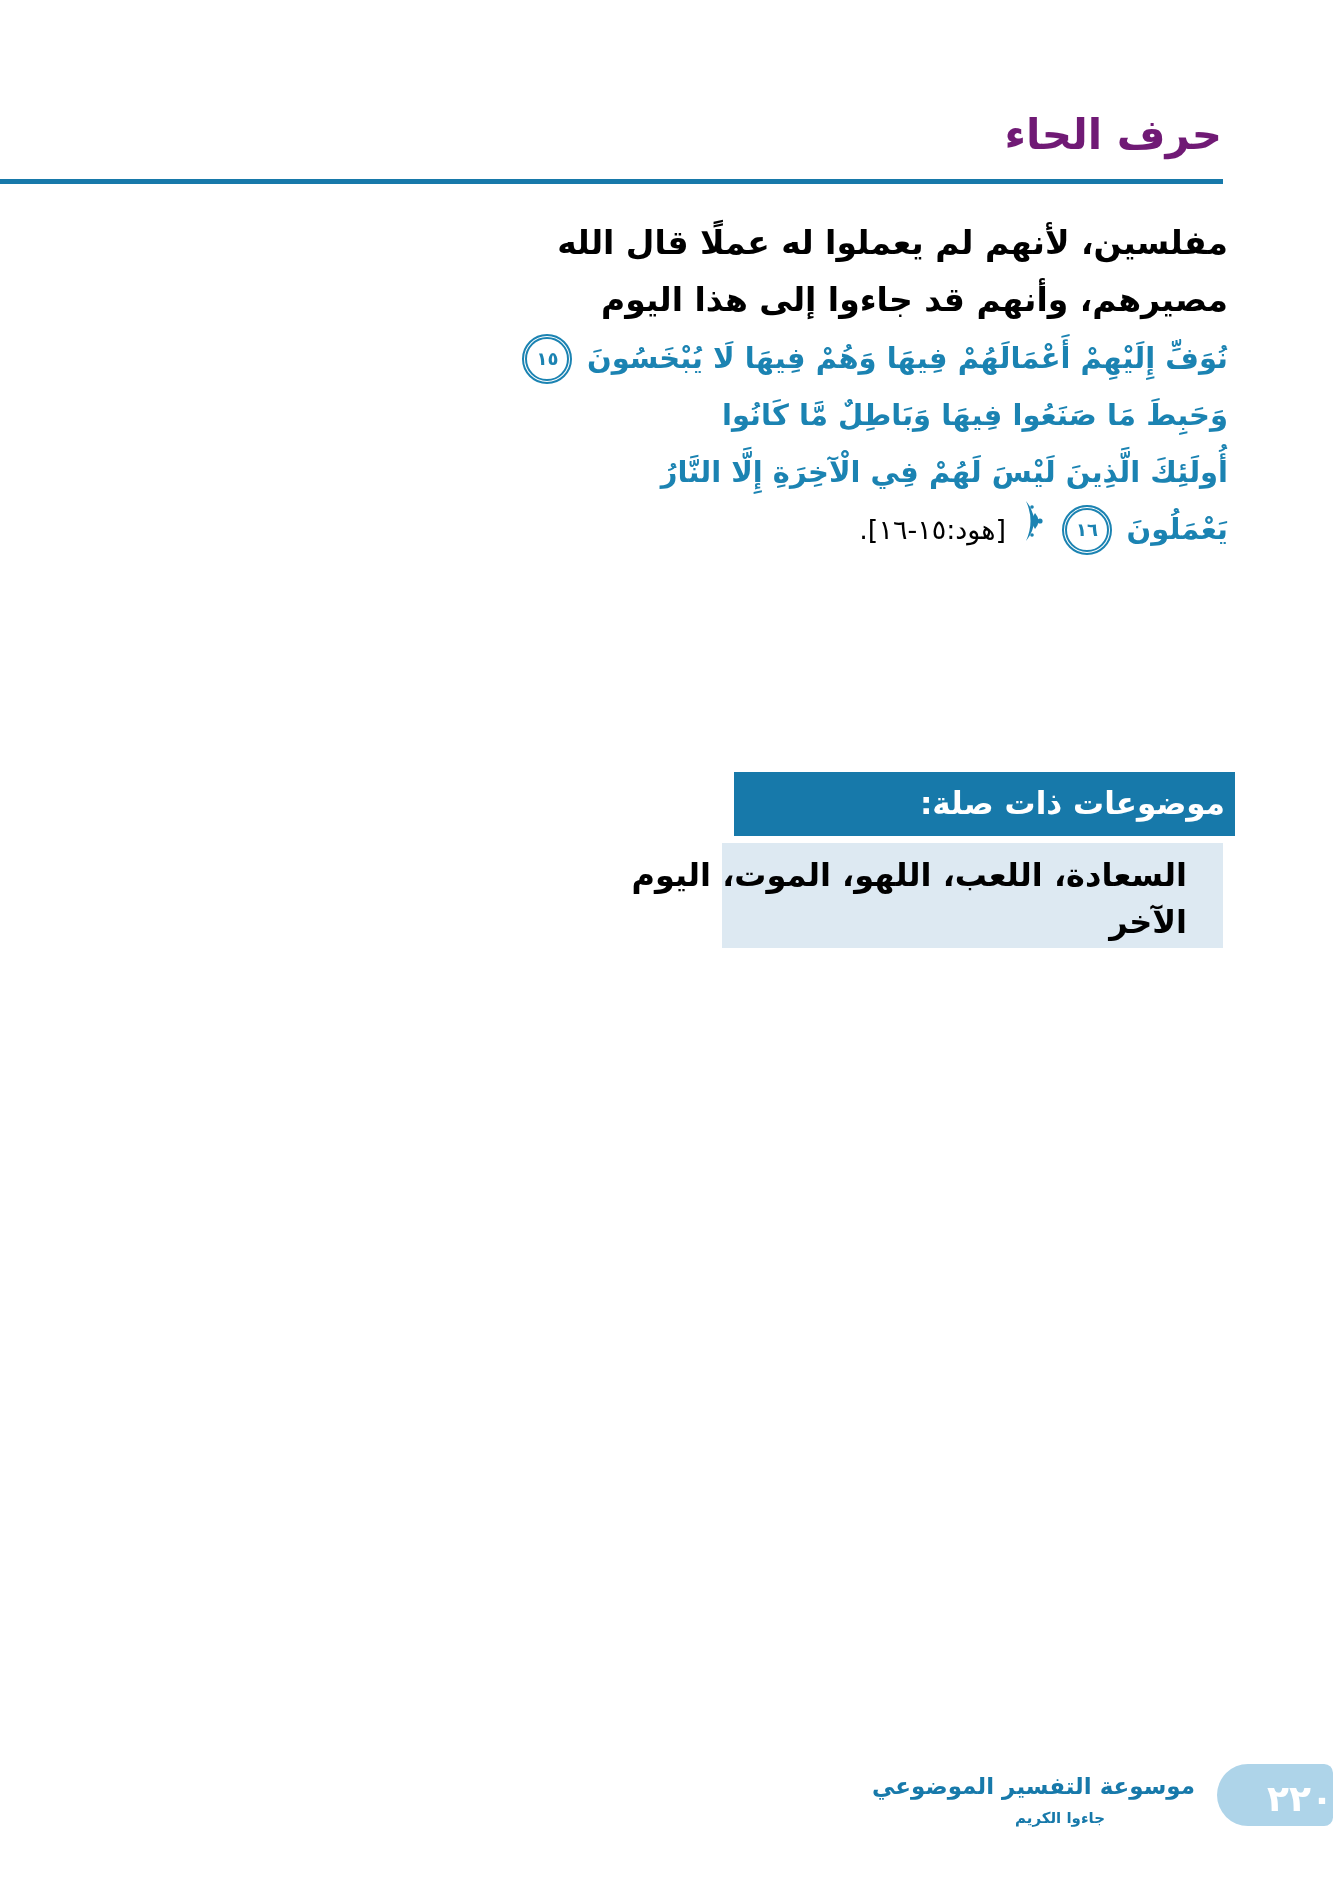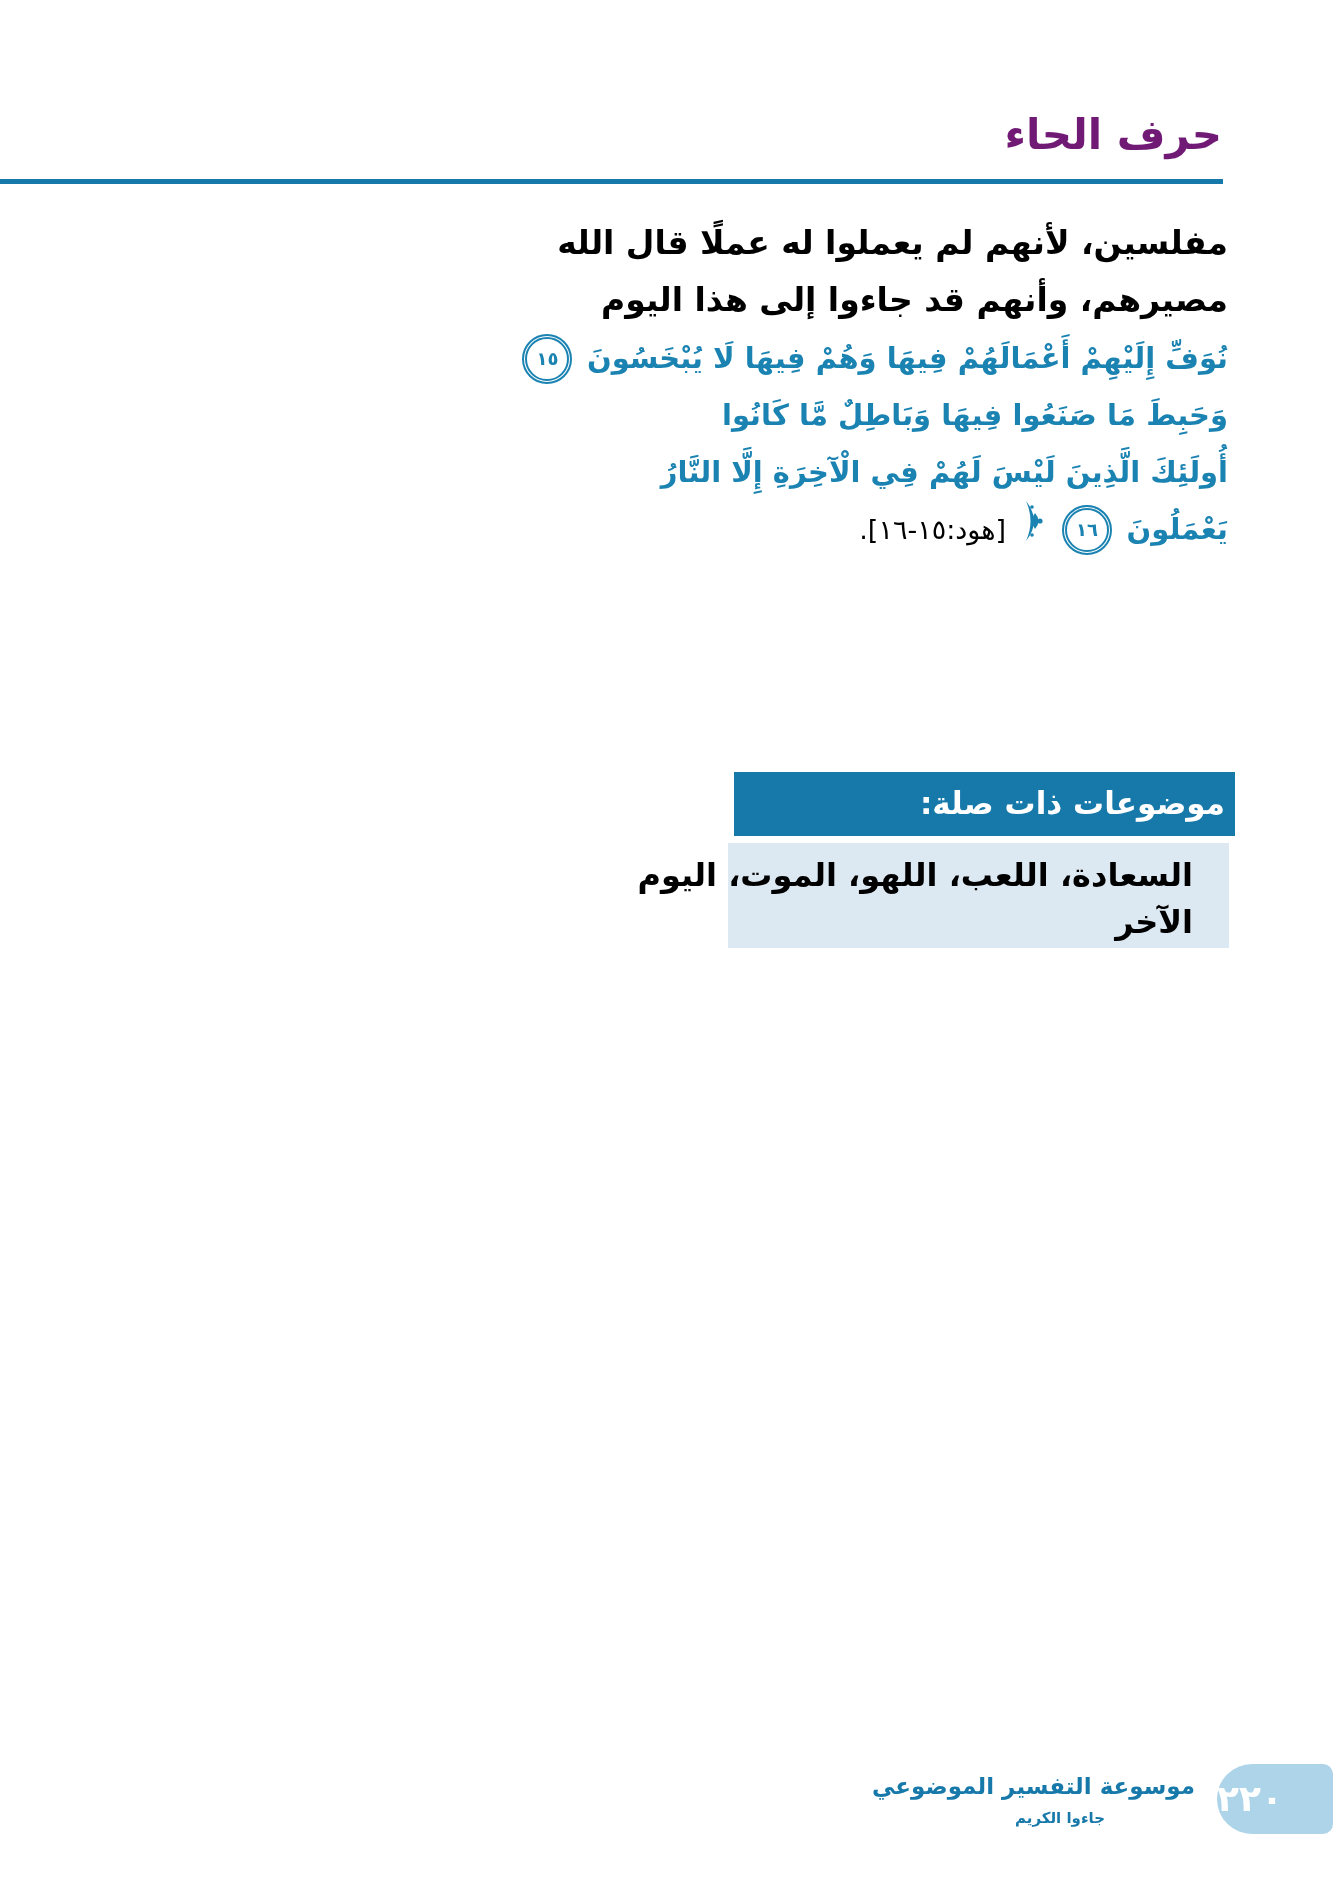--- a/index.html
+++ b/index.html
@@ -78,21 +78,21 @@
     color:#ffffff;
     font-size:31px;font-weight:bold;
     line-height:62px;
     text-align:right;
     padding:0;
     box-sizing:border-box;
     padding-right:10px;
   }
   .topics-box{
     position:absolute;
-    top:843px;right:110px;
+    top:843px;right:116px;
     width:501px;height:105px;
     background:#dde9f2;
     direction:rtl;
     box-sizing:border-box;
     padding:9px 36px 0 29px;
     color:#000;
   }
   .topics-line{
     font-size:32px;font-weight:bold;
     line-height:47px;
@@ -117,27 +117,27 @@
     white-space:nowrap;
     letter-spacing:-1px;
   }
   .footer-logo .l2{
     font-size:15px;font-weight:bold;
     line-height:24px;
   }
   .page-pill{
     position:absolute;
     top:1764px;right:6px;
-    width:116px;height:70px;
+    width:116px;height:62px;
     background:#aed4e9;
     border-radius:35px 10px 10px 35px;
     color:#ffffff;
     font-size:36px;font-weight:bold;
     line-height:70px;
-    text-align:left;
+    text-align:right;
     letter-spacing:4px;
     direction:rtl;
   }
 </style>
 </head>
 <body>
 
 <div class="page">
 
   <div class="chapter-callig">حرف الحاء</div>

